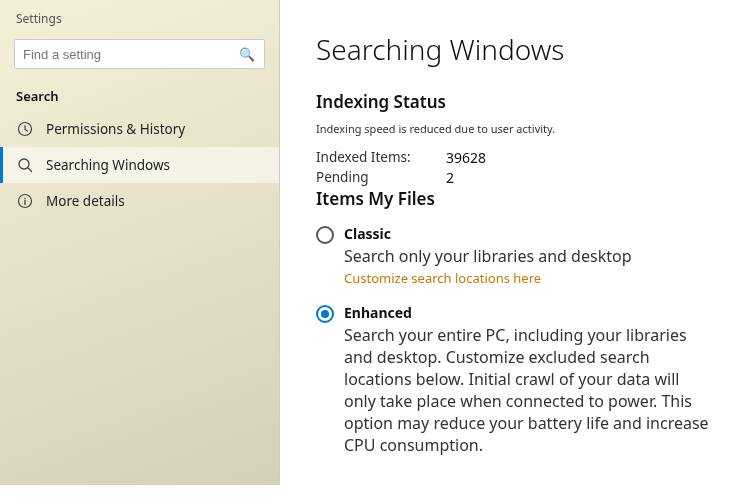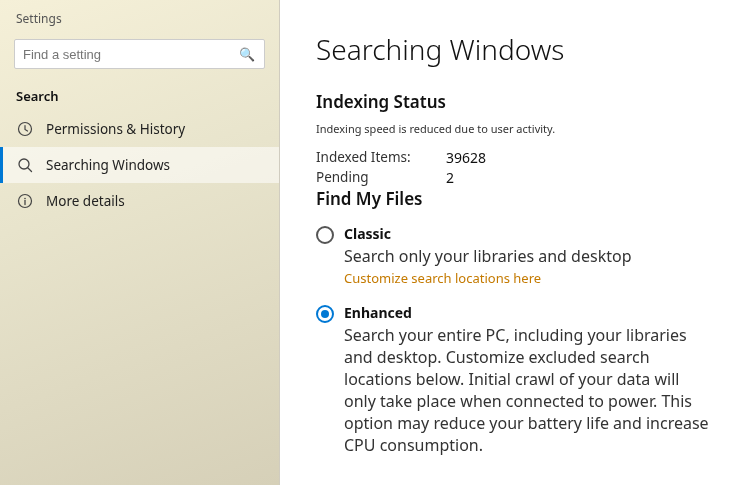--- a/index.html
+++ b/index.html
@@ -293,21 +293,21 @@
     <div class="section-title">Indexing Status</div>
     <div class="indexing-note">Indexing speed is reduced due to user activity.</div>
 
     <div class="info-grid">
       <span class="info-label">Indexed Items:</span>
       <span class="info-value">39628</span>
       <span class="info-label">Pending</span>
       <span class="info-value">2</span>
     </div>
 
-    <div class="find-my-files-title">Find My Files</div>
+    <div class="find-my-files-title">Items My Files</div>
 
     <div class="radio-option">
       <div class="radio-circle"></div>
       <div class="radio-content">
         <span class="radio-label">Classic</span>
         <span class="radio-desc">Search only your libraries and desktop</span>
         <a class="radio-link" href="#">Customize search locations here</a>
       </div>
     </div>
 

